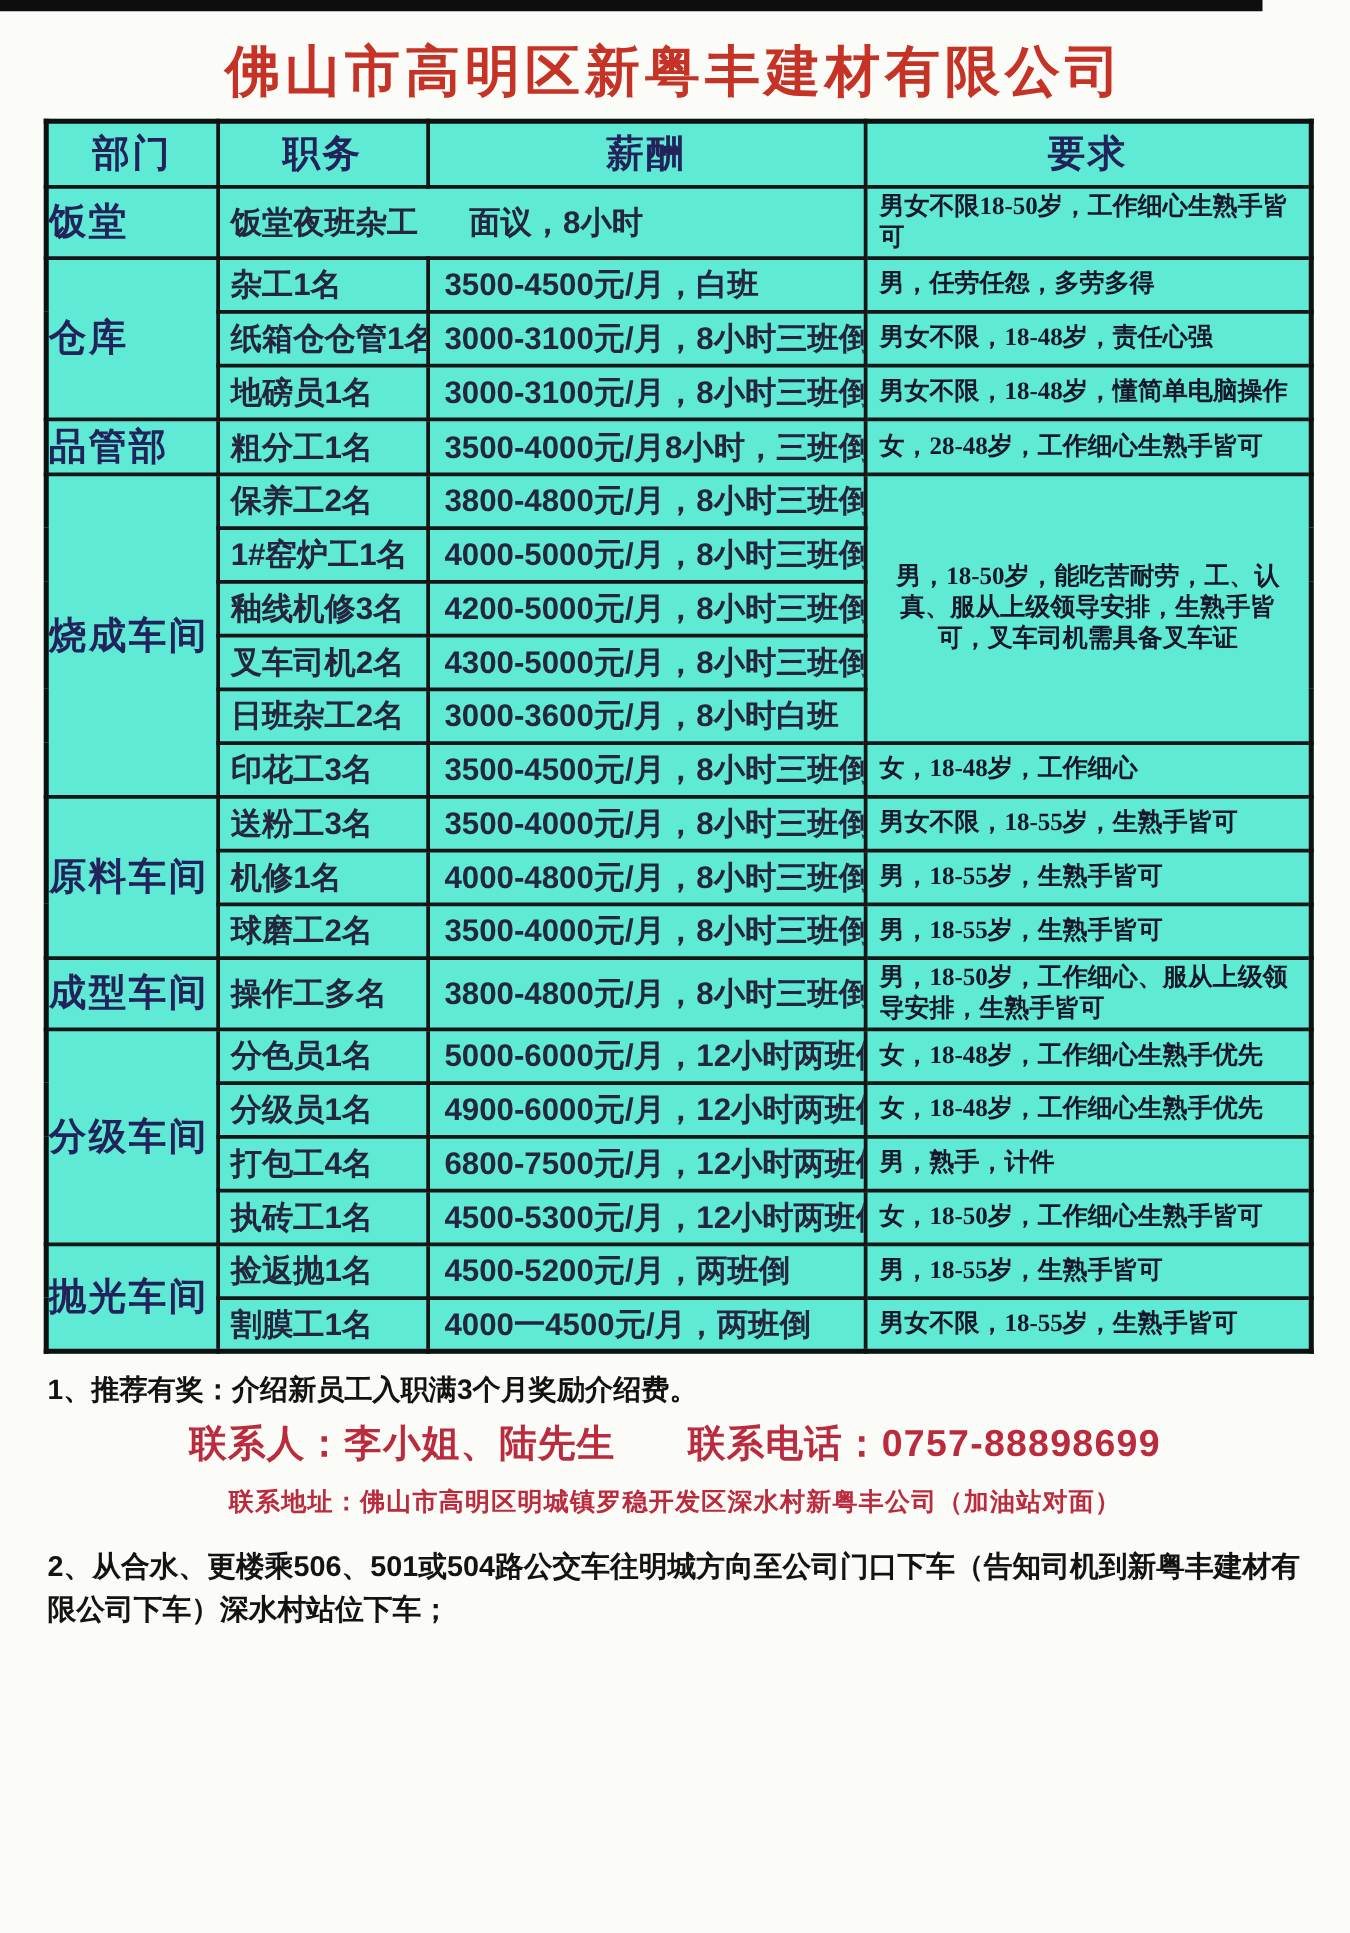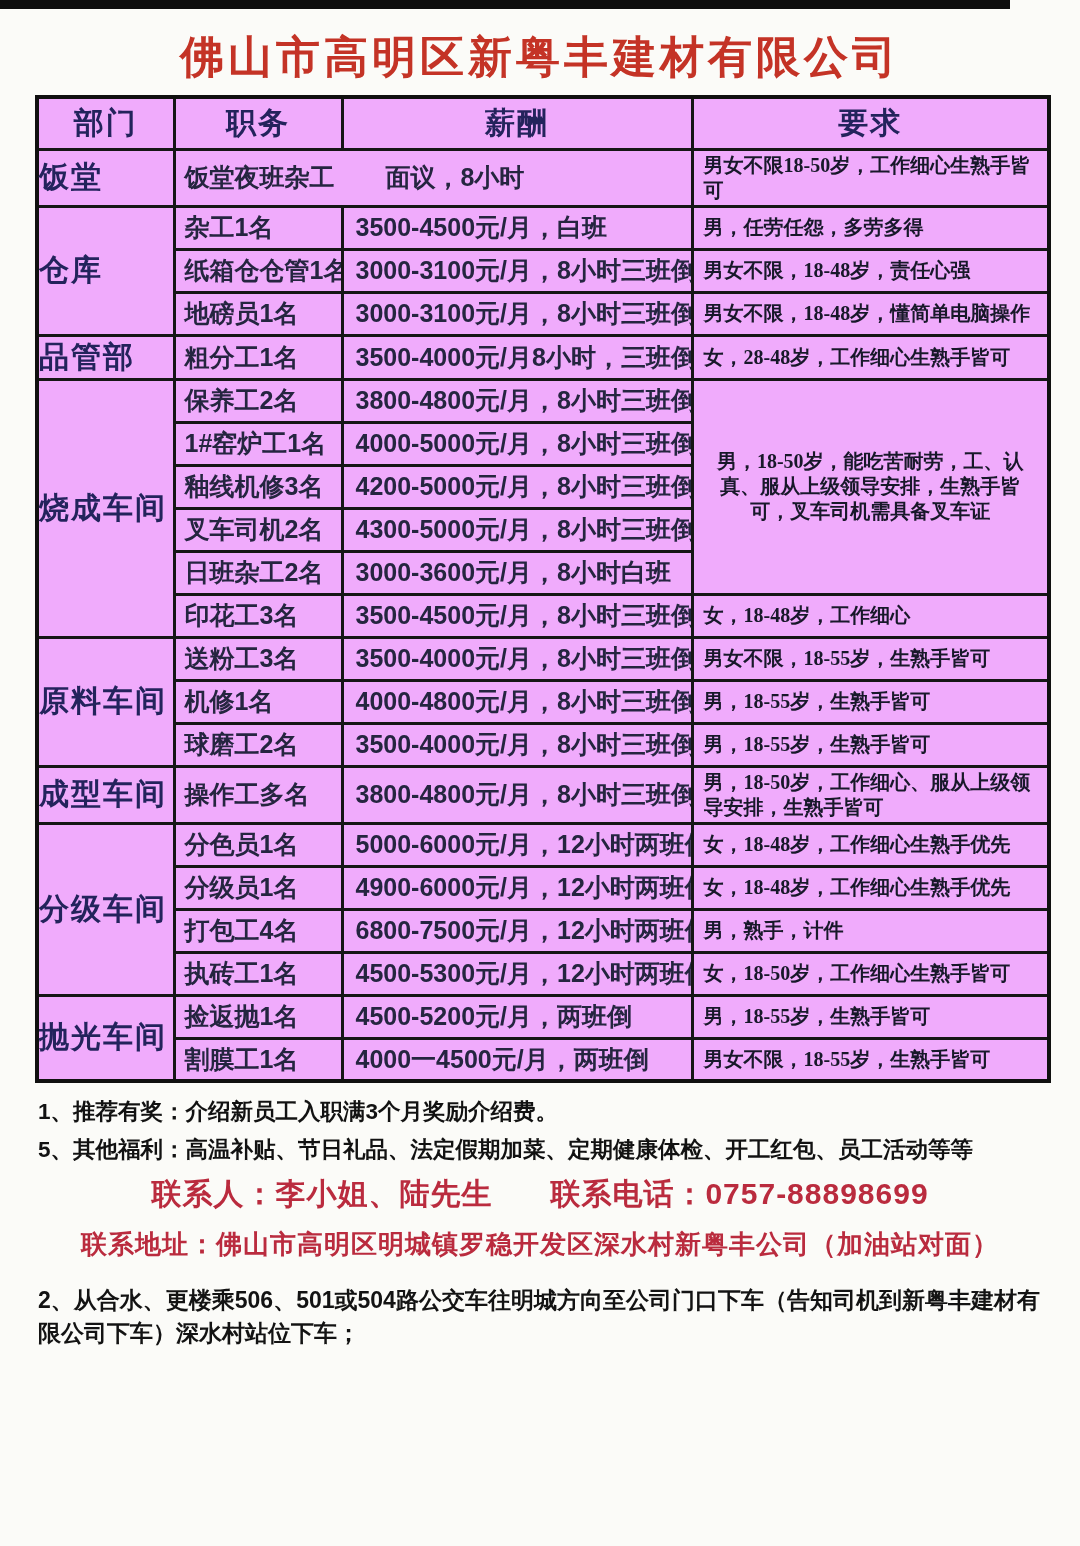--- a/index.html
+++ b/index.html
@@ -22,21 +22,21 @@
     font-weight: 800;
     letter-spacing: 4px;
     color: #c43326;
   }
   table.jobs {
     border-collapse: collapse;
     table-layout: fixed;
     width: 1012px;
     margin: 8px 0 0 35px;
     border: 4px solid #101010;
-    background: #f0abfc;
+    background: #5eead4;
   }
   th, td { border: 3px solid #161616; }
   thead tr { height: 52px; }
   tbody tr { height: 43px; }
   th {
     font-size: 30px; font-weight: 700; color: #23235c;
     text-align: center; letter-spacing: 2px;
   }
   td.dept {
     text-align: left;
@@ -50,35 +50,35 @@
   td.sal {
     font-size: 25px; font-weight: 700; color: #252540;
     padding-left: 12px; white-space: nowrap; overflow: hidden;
   }
   td.req {
     font-family: "Liberation Serif", serif;
     font-size: 20px; font-weight: 700; color: #18182a;
     padding: 2px 6px 2px 10px; line-height: 1.25;
   }
   td.req-center { text-align: center; padding: 2px 16px; margin-top: 16px; }
-  td.merged-pos-sal .sal-part { margin-left: 44px; }
+  td.merged-pos-sal .sal-part { margin-left: 34px; }
   .notes { margin: 14px 26px 0 38px; }
   .note {
     font-size: 22.5px; font-weight: 700; color: #121212;
     line-height: 1.3; margin-bottom: 9px;
   }
   .contact1 {
     margin-top: 8px; text-align: center;
     font-size: 30px; font-weight: 800; color: #ba2b3e;
     letter-spacing: 1px;
   }
   .contact1 .phone-group { margin-left: 58px; }
   .contact2 {
     margin-top: 12px; text-align: center;
-    font-size: 26px; font-weight: 800; color: #ba2b3e;
+    font-size: 20px; font-weight: 800; color: #ba2b3e;
     letter-spacing: 1px;
   }
   .routes { margin: 22px 28px 0 38px; }
   .route-para {
     font-size: 23px; font-weight: 700; color: #131313;
     line-height: 1.45;
   }
   .route-para + .route-para { margin-top: 26px; }
 </style>
 </head>
@@ -221,21 +221,20 @@
     <tr>
       <td class="pos">割膜工1名</td>
       <td class="sal">4000一4500元/月，两班倒</td>
       <td class="req">男女不限，18-55岁，生熟手皆可</td>
     </tr>
   </tbody>
 </table>
 
 <div class="notes">
   <div class="note">1、推荐有奖：介绍新员工入职满3个月奖励介绍费。</div>
-  <div class="note">5、其他福利：高温补贴、节日礼品、法定假期加菜、定期健康体检、开工红包、员工活动等等</div>
 </div>
 
 <div class="contact1">
   <span>联系人：</span><span>李小姐、陆先生</span><span class="phone-group">联系电话：</span><span>0757-88898699</span>
 </div>
 
 <div class="contact2">
   <span>联系地址：</span><span>佛山市高明区明城镇罗稳开发区深水村新粤丰公司（加油站对面）</span>
 </div>
 

